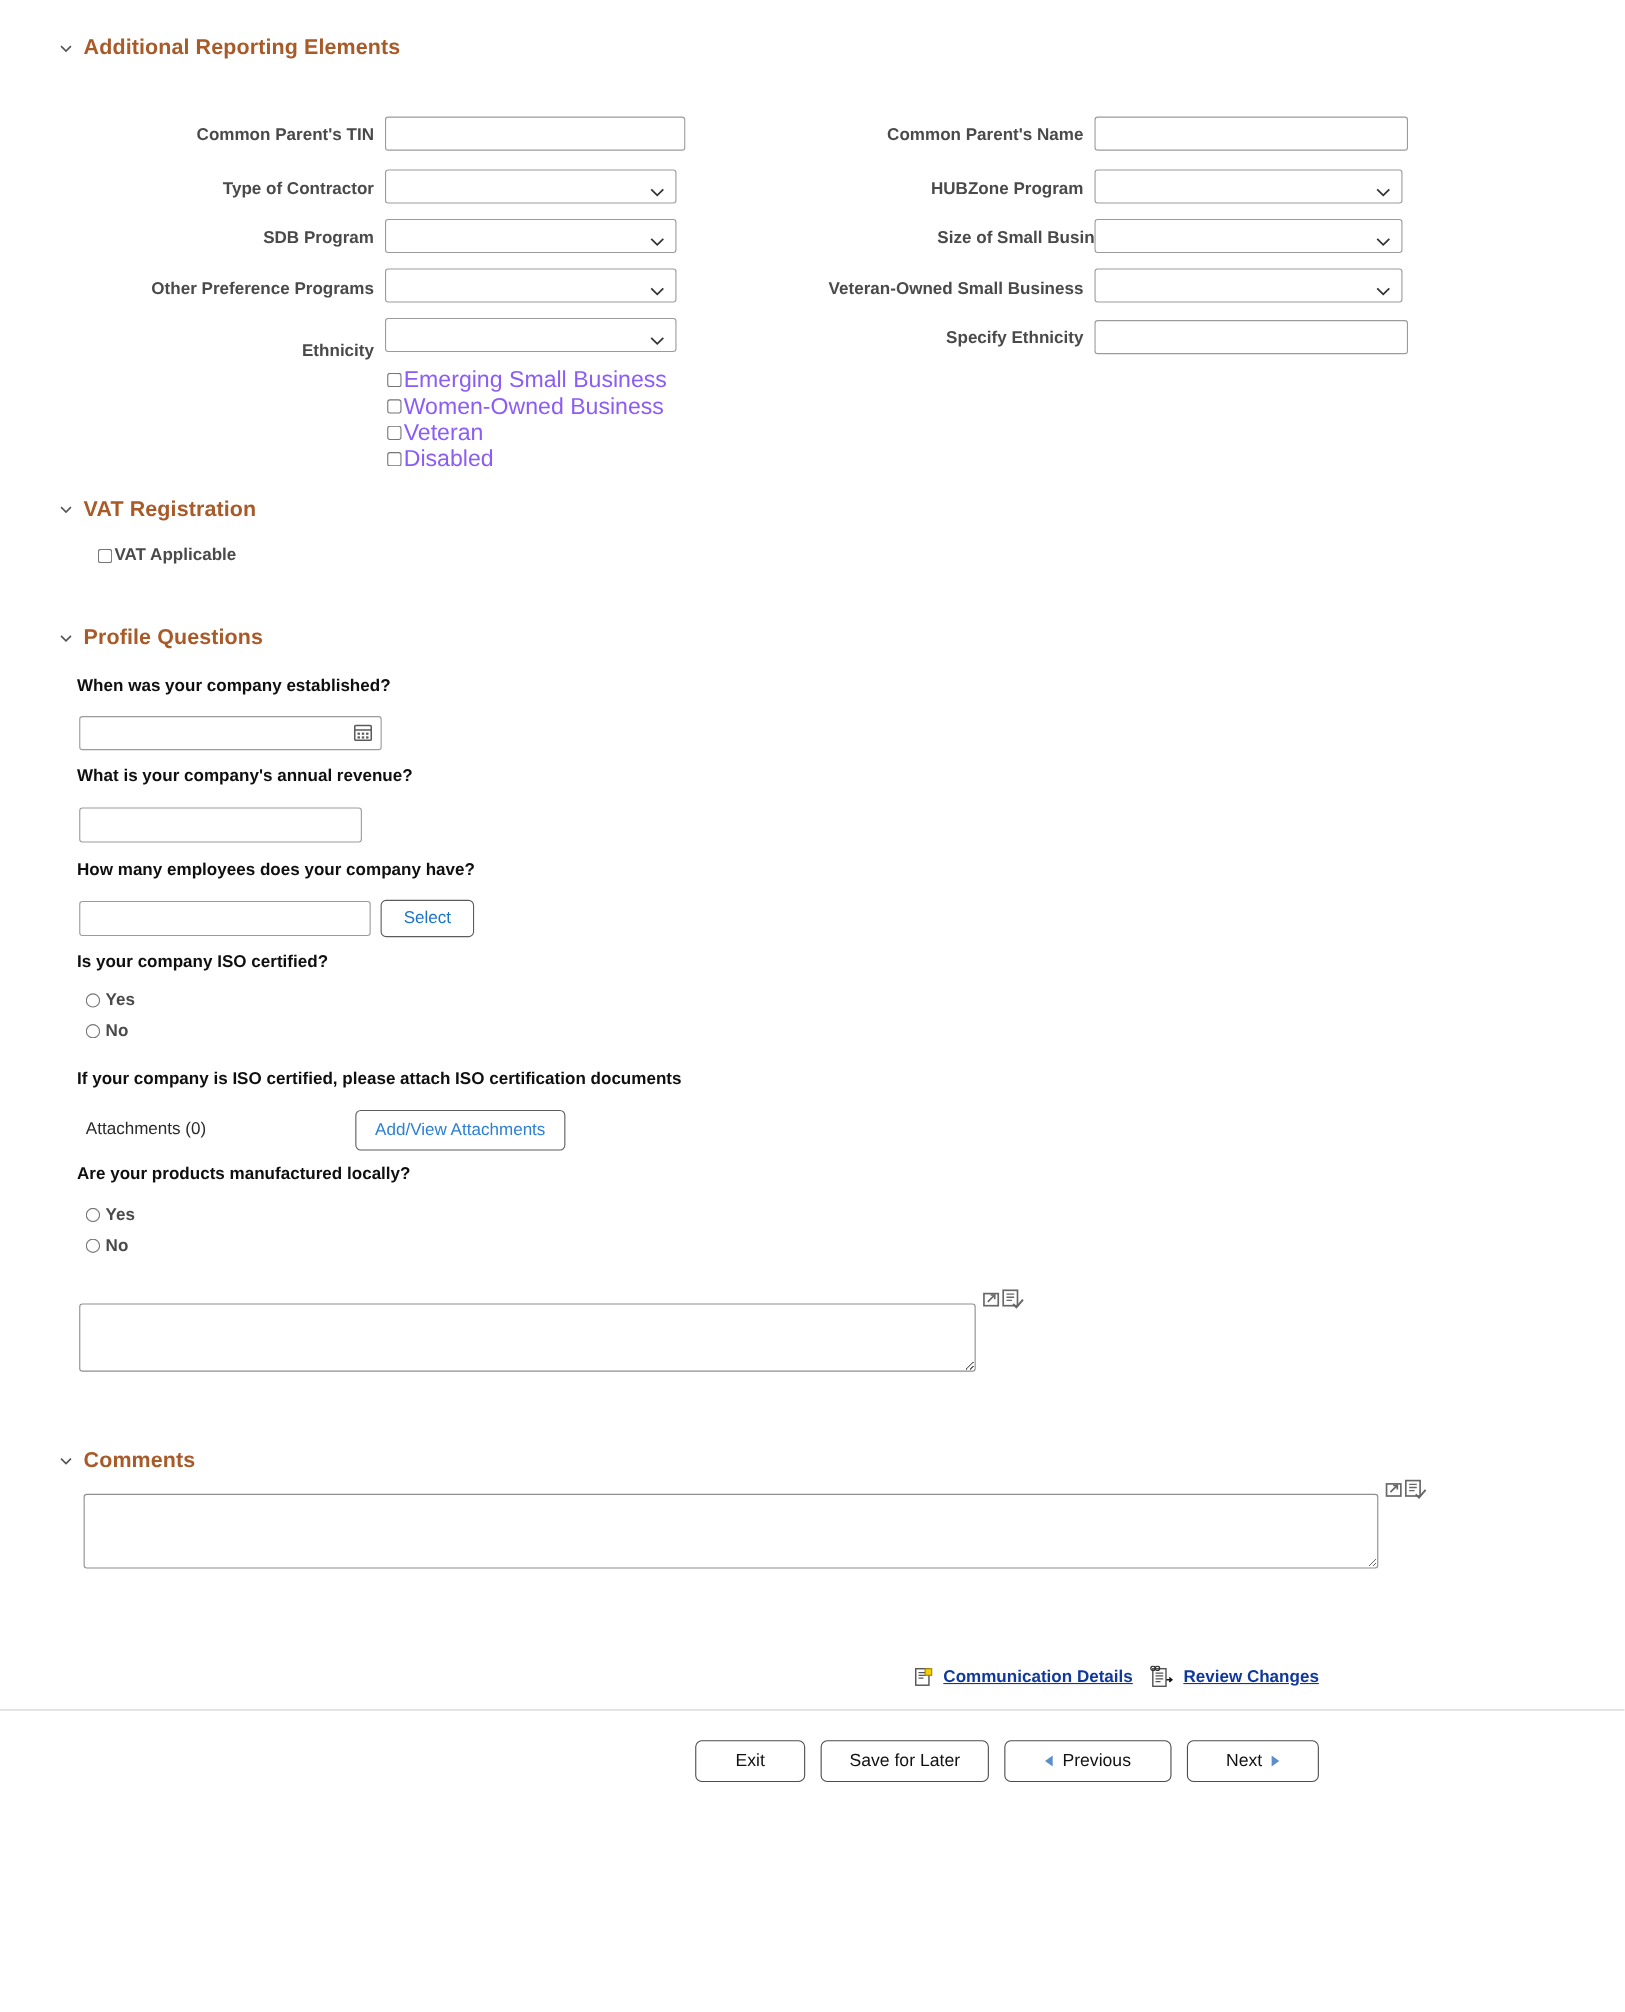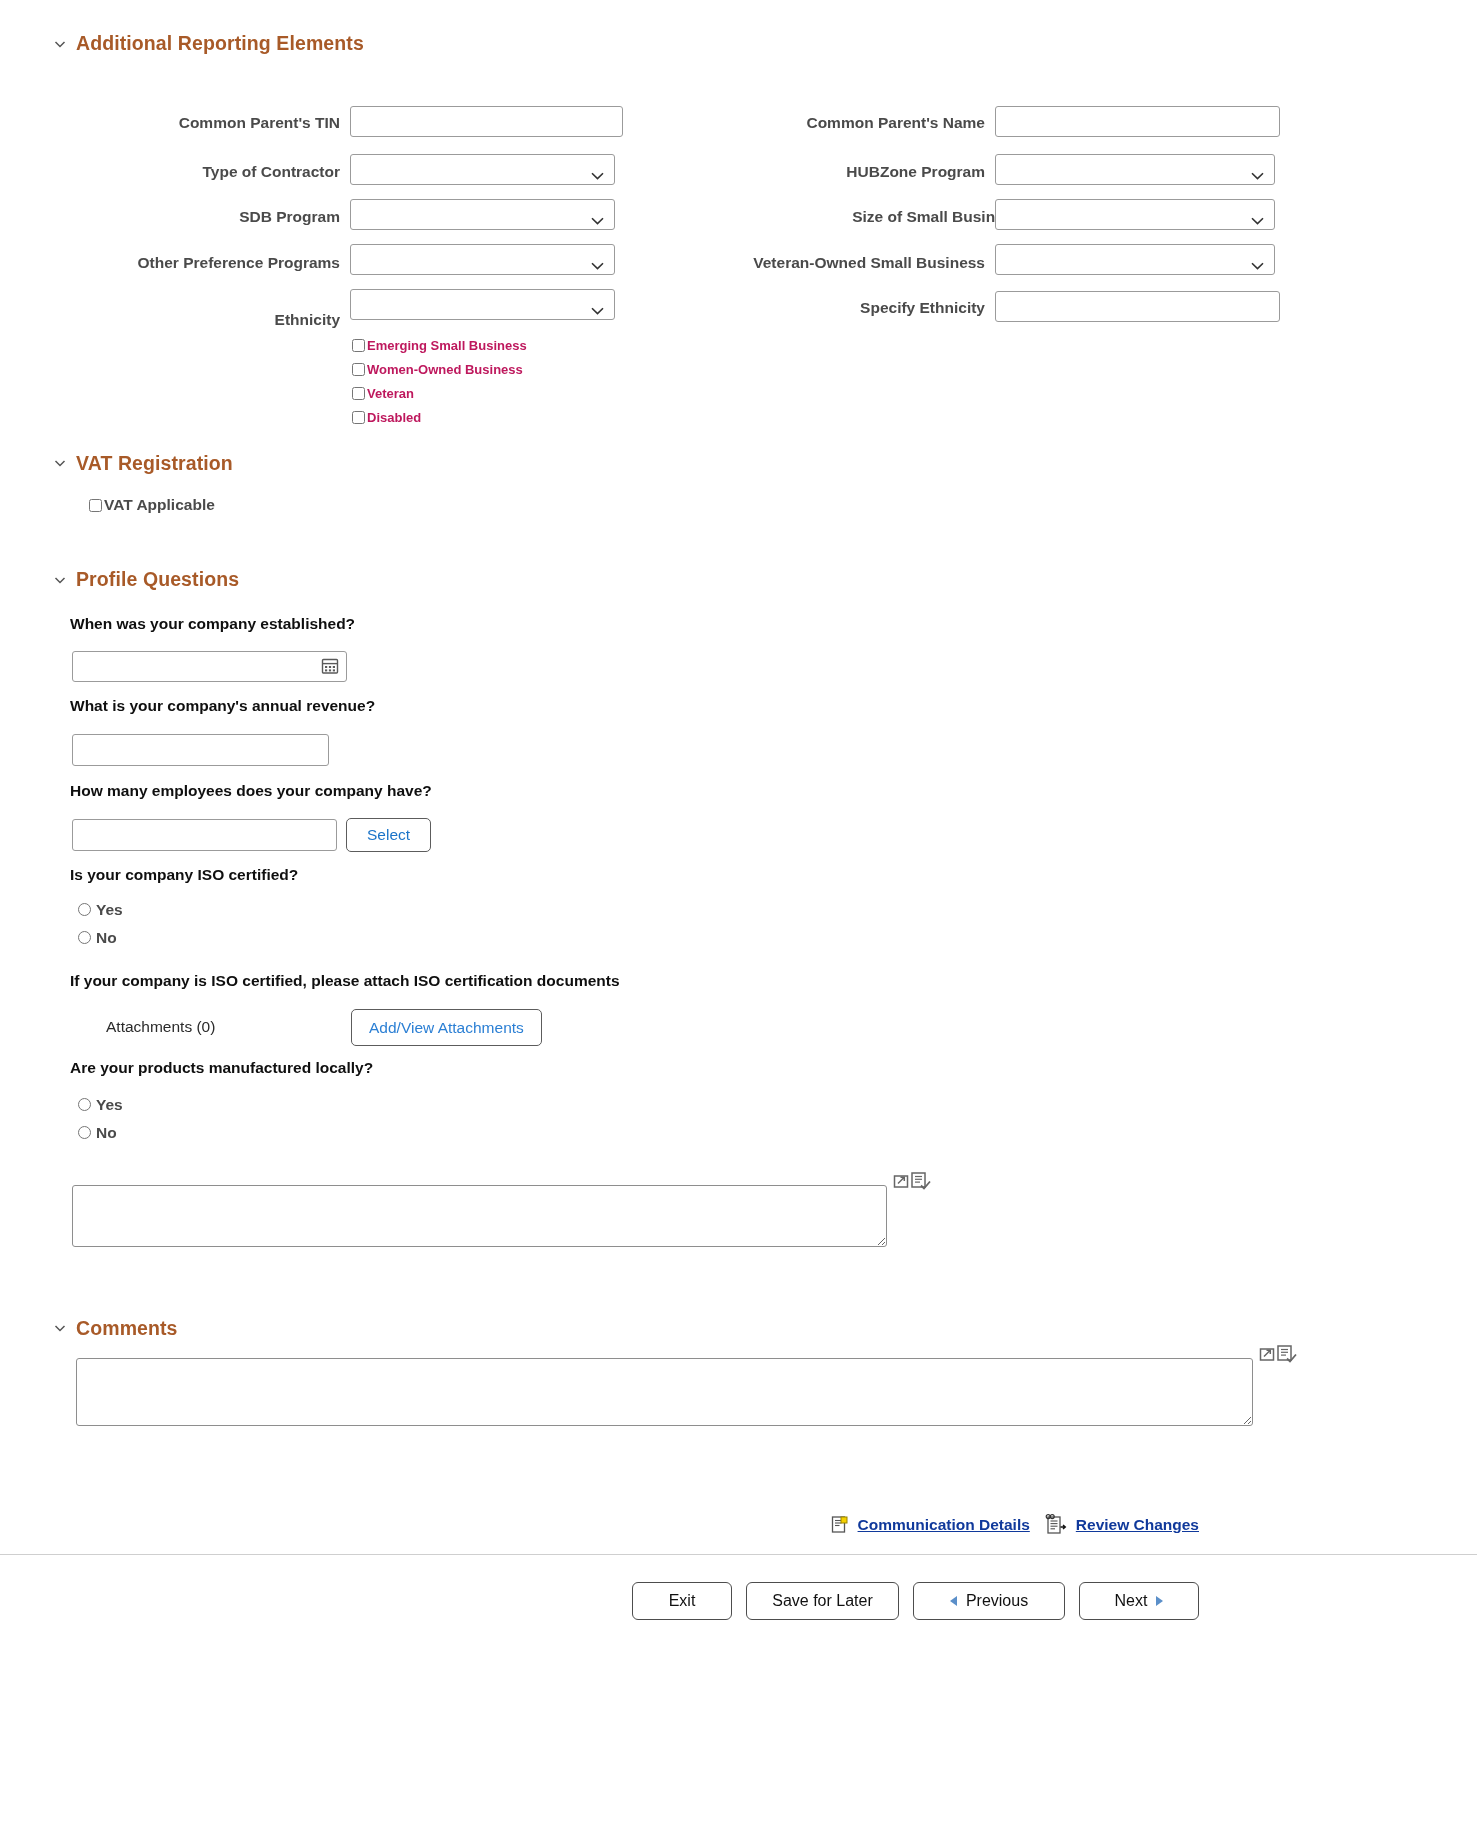--- a/index.html
+++ b/index.html
@@ -53,21 +53,21 @@
     pointer-events: none; width: 13px; height: 8px;
   }
 
   
   .cbrow { position: absolute; display: flex; align-items: center; gap: 2px; }
   .cbrow input[type=checkbox] {
     width: 13px; height: 13px; margin: 0; vertical-align: middle;
     accent-color: #666;
   }
   .cbrow .cblabel {
-    font-size: 13px; font-weight: bold; color: #be185d;
+    font-size: 21px; font-weight: normal; color: #8b5cf6;
     line-height: 18px; white-space: nowrap;
   }
 
   
   .q {
     padding-left: 70px; font-size: 15.5px; font-weight: bold;
     color: #0f0f0f; line-height: 20px;
   }
   .ctl { padding-left: 72px; }
 
@@ -90,21 +90,21 @@
     font-family: "Liberation Sans", sans-serif;
     height: 37px; padding: 0 17px; cursor: pointer; line-height: 35px;
   }
 
   .radrow { display: flex; align-items: center; gap: 5px; padding-left: 78px; }
   .radrow input[type=radio] { width: 13px; height: 13px; margin: 0; accent-color: #666; }
   .radrow .radlabel {
     font-size: 15.5px; font-weight: bold; color: #4a4a4a; line-height: 18px;
   }
 
-  .attach-line { display: flex; align-items: center; padding-left: 78px; margin-left: 28px; }
+  .attach-line { display: flex; align-items: center; padding-left: 78px; }
   .attach-count { font-size: 15.5px; color: #2a2a2a; width: 245px; }
 
   .ta-row { display: flex; align-items: flex-start; padding-left: 72px; }
   textarea.ta {
     border: 1px solid #8e8e8e; border-radius: 3px; background: #fff;
     font-family: "Liberation Sans", sans-serif; font-size: 15px;
     color: #222; padding: 5px 7px; resize: vertical; outline: none;
   }
   .ta-icons { margin-left: 6px; margin-top: -14px; display: flex; gap: 0px; }
 

